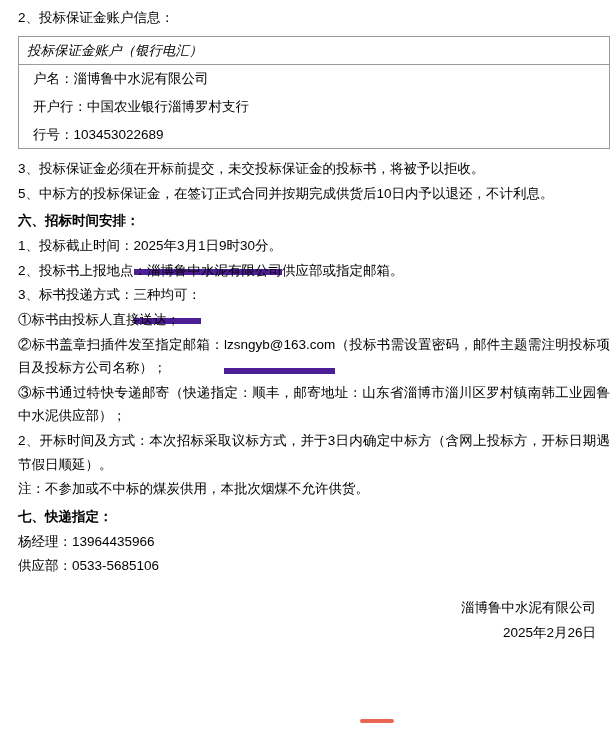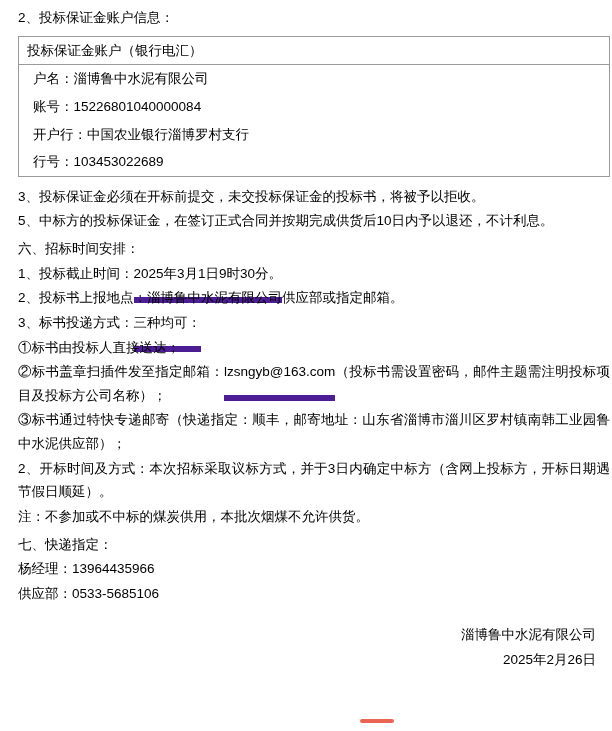--- a/index.html
+++ b/index.html
@@ -26,30 +26,31 @@
     text-align: justify;
   }
   .acct-box {
     border: 1px solid #9a9a9a;
     margin: 6px 0 8px 0;
     box-sizing: border-box;
   }
   .acct-title {
     padding: 2px 8px;
     border-bottom: 1px solid #9a9a9a;
+    font-style: italic;
   }
   .acct-row {
     padding: 2px 8px 2px 14px;
   }
   .underline-solid {
     border-bottom: 6px solid #4c1d95;
     padding-bottom: 16px;
   }
   .sect-head {
-    font-weight: normal;
+    font-weight: bold;
     margin: 4px 0 1px 0;
   }
   .sign-block {
     margin-top: 18px;
     text-align: right;
     padding-right: 14px;
     line-height: 1.85;
   }
   .red-mark {
     position: absolute;
@@ -72,21 +73,20 @@
 <body>
 
 <div class="wrap">
   <div class="page">
 
     <div class="para">2、投标保证金账户信息：</div>
 
     <div class="acct-box">
       <div class="acct-title">投标保证金账户（银行电汇）</div>
       <div class="acct-row">户名：淄博鲁中水泥有限公司</div>
-      <div class="acct-row">账号：15226801040000084</div>
       <div class="acct-row">开户行：中国农业银行淄博罗村支行</div>
       <div class="acct-row">行号：103453022689</div>
     </div>
 
     <div class="para">3、投标保证金必须在开标前提交，未交投标保证金的投标书，将被予以拒收。</div>
     <div class="para">5、中标方的投标保证金，在签订正式合同并按期完成供货后10日内予以退还，不计利息。</div>
 
     <div class="sect-head">六、招标时间安排：</div>
 
     <div class="para">

